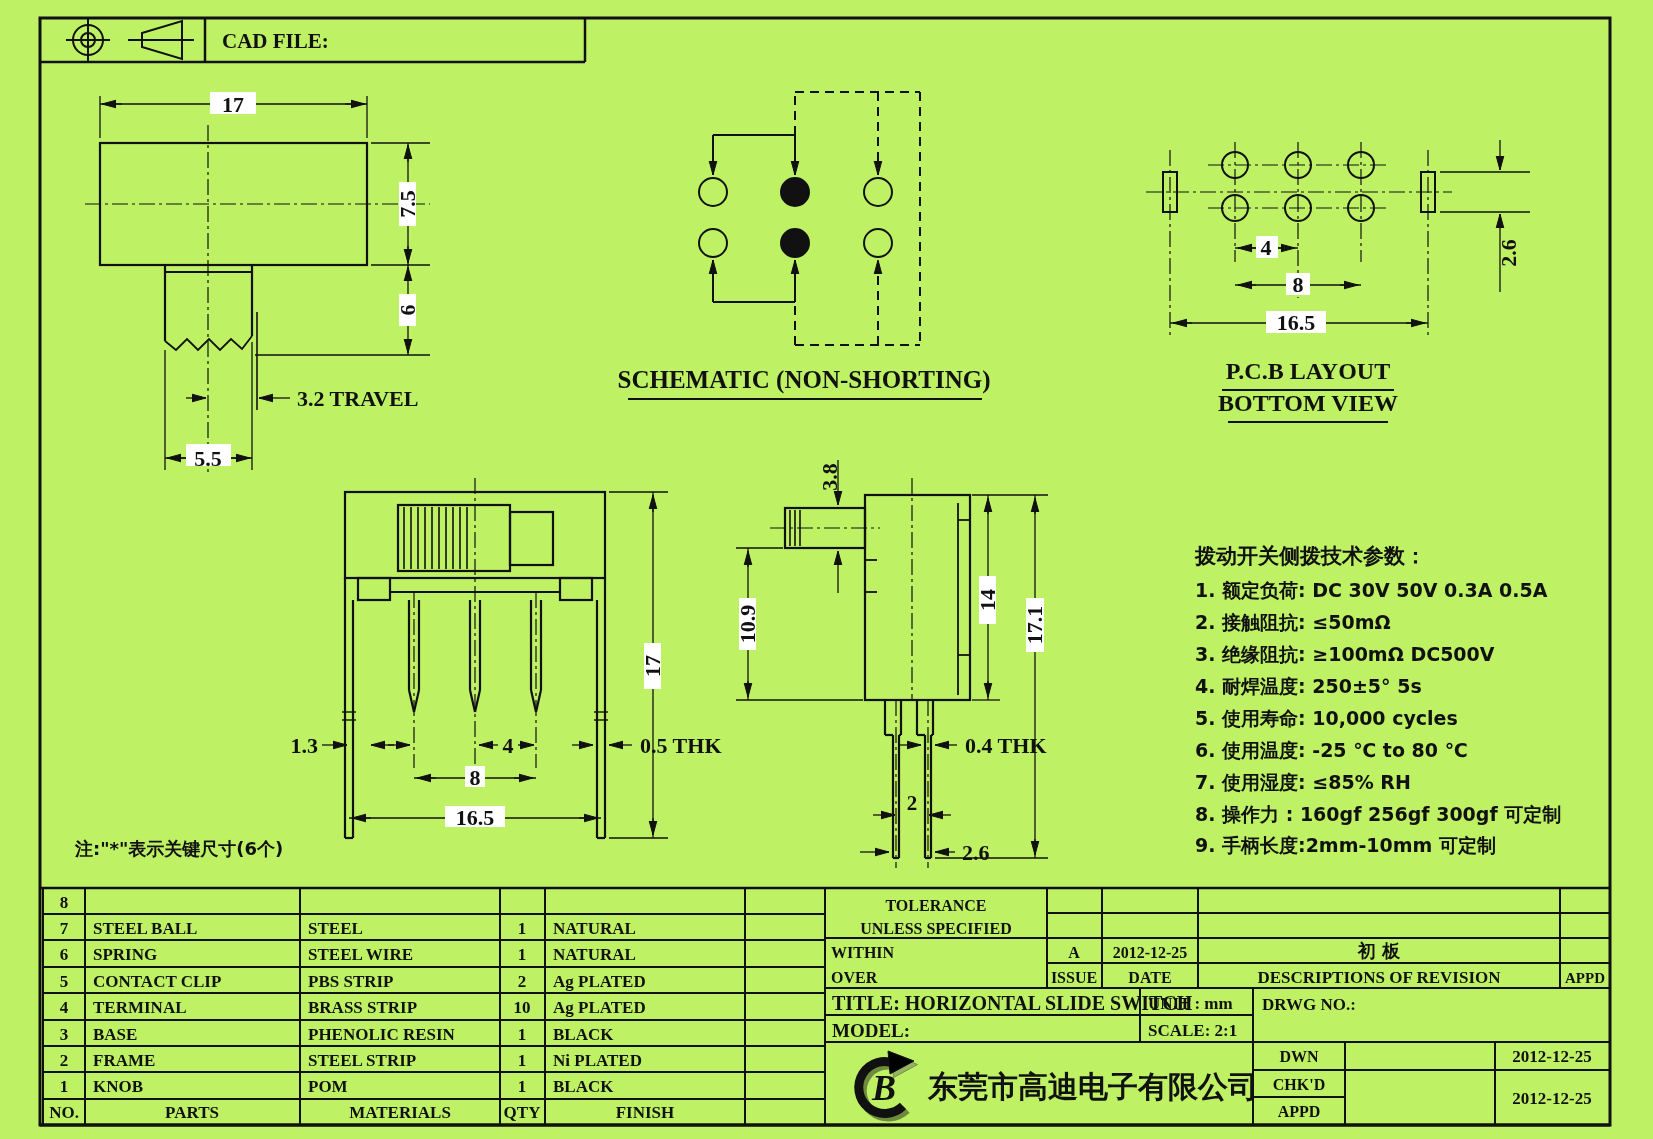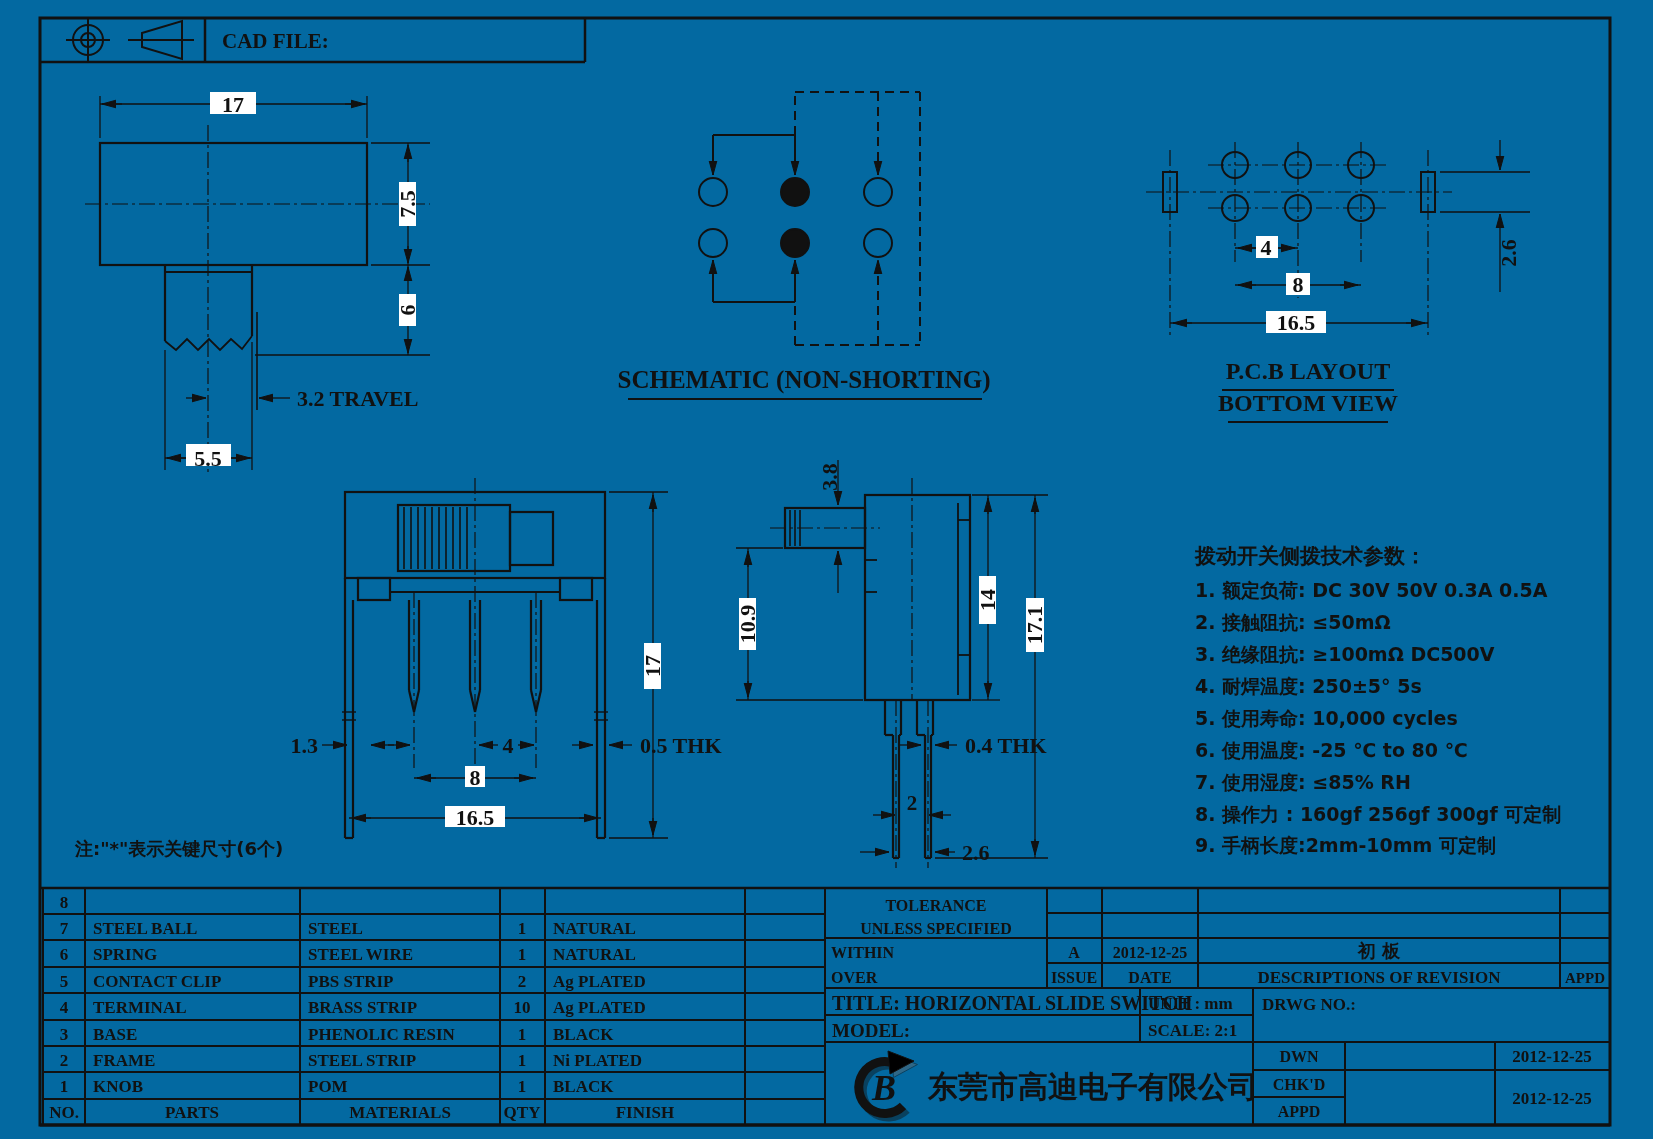--- a/index.html
+++ b/index.html
@@ -1,16 +1,16 @@
 <!DOCTYPE html>
 <html><head>
 <meta charset="utf-8">
 <style>
   html,body{margin:0;padding:0;background:#e8e8e8;}
-  .sheet{position:relative;width:1653px;height:1139px;background:#0369a1;overflow:hidden;
+  .sheet{position:relative;width:1653px;height:1139px;background:#bef264;overflow:hidden;
          font-family:"Liberation Serif",serif;}
   svg{position:absolute;left:0;top:0;}
   svg text{font-family:"Liberation Serif",serif;font-weight:700;fill:#111;}
   svg text.cjk{font-family:"DejaVu Sans",sans-serif;font-weight:700;}
   svg line, svg path, svg rect.ln, svg circle, svg polyline{stroke:#111;}
 </style>
 </head>
 <body>
 
 <div class="sheet">

